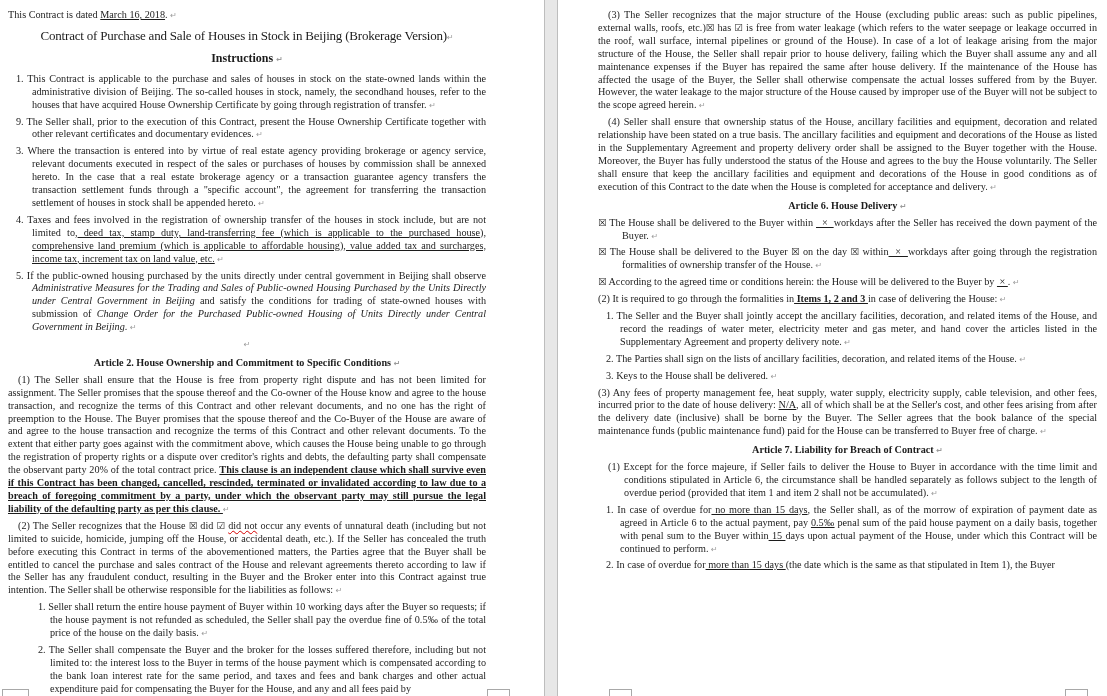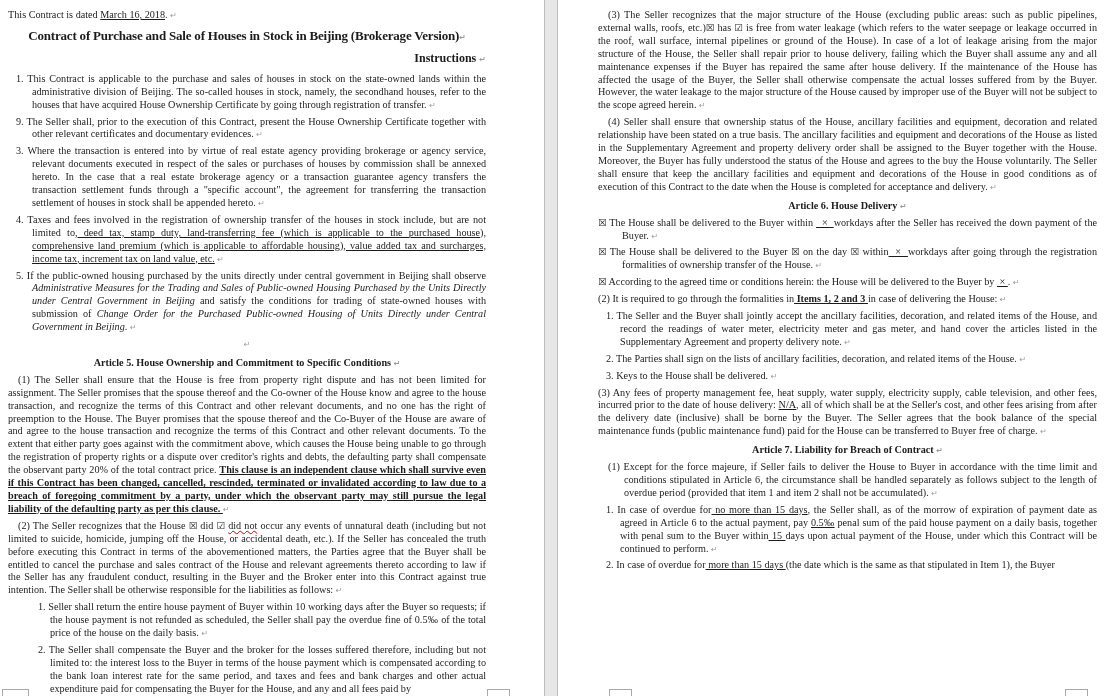--- a/index.html
+++ b/index.html
@@ -18,22 +18,22 @@
     box-sizing:border-box;
   }
   .corner-box{position:absolute;top:689px;height:12px;background:#fff;border:1px solid #a8a8a8;box-sizing:border-box;}
   #cbx1{left:2px;width:27px;}
   #cbx2{left:487px;width:23px;}
   #cbx3{left:609px;width:23px;}
   #cbx4{left:1065px;width:23px;}
 
   .bk{margin:0 0 3px 0;text-align:justify;}
   .bk-flush{text-align:left;}
-  .bk-title{text-align:center;font-weight:bold;font-size:13px;line-height:16px;margin:5px 0 6px 0;white-space:nowrap;letter-spacing:-0.2px;}
-  .bk-h2{text-align:right;font-weight:bold;font-size:12px;margin:0 0 6px 0;}
+  .bk-title{text-align:center;font-weight:normal;font-size:13px;line-height:16px;margin:5px 0 6px 0;white-space:nowrap;letter-spacing:-0.2px;}
+  .bk-h2{text-align:center;font-weight:bold;font-size:12px;margin:0 0 6px 0;}
   .bk-h3{font-weight:bold;text-align:center;margin:5px 0 3px 0;}
   .bk-blank{text-align:center;margin:3px 0 3px 0;}
   .bk-li1{padding-left:24px;text-indent:-16px;}
   .bk-li2{padding-left:42px;text-indent:-12px;}
   .bk-p{text-indent:10px;}
   .bk-p0{text-indent:0;}
   .bk-cont{padding-left:52px;}
   .bk-cb{padding-left:24px;text-indent:-24px;}
   .bk-li1r{padding-left:22px;text-indent:-14px;}
   .bk-hang{padding-left:26px;text-indent:-16px;}
@@ -53,21 +53,21 @@
   <div class="page" id="page1">
     <div class="bk bk-flush"><span>This Contract is dated </span><span class="r-u">March 16, 2018</span><span>. </span><span class="r-pm">↵</span></div>
     <div class="bk bk-title"><span>Contract of Purchase and Sale of Houses in Stock in Beijing (Brokerage Version)</span><span class="r-pm">↵</span></div>
     <div class="bk bk-h2"><span>Instructions </span><span class="r-pm">↵</span></div>
     <div class="bk bk-li1"><span>1. This Contract is applicable to the purchase and sales of houses in stock on the state-owned lands within the administrative division of Beijing. The so-called houses in stock, namely, the secondhand houses, refer to the houses that have acquired House Ownership Certificate by going through registration of transfer. </span><span class="r-pm">↵</span></div>
     <div class="bk bk-li1"><span>9. The Seller shall, prior to the execution of this Contract, present the House Ownership Certificate together with other relevant certificates and documentary evidences. </span><span class="r-pm">↵</span></div>
     <div class="bk bk-li1"><span>3. Where the transaction is entered into by virtue of real estate agency providing brokerage or agency service, relevant documents executed in respect of the sales or purchases of houses by commission shall be annexed hereto. In the case that a real estate brokerage agency or a transaction guarantee agency transfers the transaction settlement funds through a "specific account", the agreement for transferring the transaction settlement of houses in stock shall be appended hereto. </span><span class="r-pm">↵</span></div>
     <div class="bk bk-li1"><span>4. Taxes and fees involved in the registration of ownership transfer of the houses in stock include, but are not limited to,</span><span class="r-u"> deed tax, stamp duty, land-transferring fee (which is applicable to the purchased house), comprehensive land premium (which is applicable to affordable housing), value added tax and surcharges, income tax, increment tax on land value, etc.</span><span> </span><span class="r-pm">↵</span></div>
     <div class="bk bk-li1"><span>5. If the public-owned housing purchased by the units directly under central government in Beijing shall observe </span><span class="r-i">Administrative Measures for the Trading and Sales of Public-owned Housing Purchased by the Units Directly under Central Government in Beijing</span><span> and satisfy the conditions for trading of state-owned houses with submission of </span><span class="r-i">Change Order for the Purchased Public-owned Housing of Units Directly under Central Government in Beijing</span><span>. </span><span class="r-pm">↵</span></div>
     <div class="bk bk-blank"><span class="r-pm">↵</span></div>
-    <div class="bk bk-h3"><span>Article 5. House Ownership and Commitment to Specific Conditions </span><span class="r-pm">↵</span></div>
+    <div class="bk bk-h3"><span>Article 2. House Ownership and Commitment to Specific Conditions </span><span class="r-pm">↵</span></div>
     <div class="bk bk-p"><span>(1) The Seller shall ensure that the House is free from property right dispute and has not been limited for assignment. The Seller promises that the spouse thereof and the Co-owner of the House know and agree to the house transaction, and recognize the terms of this Contract and other relevant documents, and no one has the right of preemption to the House. The Buyer promises that the spouse thereof and the Co-Buyer of the House are aware of and agree to the house transaction and recognize the terms of this Contract and other relevant documents. To the extent that either party goes against with the commitment above, which causes the House being unable to go through the registration of property rights or a dispute over creditor's rights and debts, the defaulting party shall compensate the observant party 20% of the total contract price. </span><span class="r-bu">This clause is an independent clause which shall survive even if this Contract has been changed, cancelled, rescinded, terminated or invalidated according to law due to a breach of foregoing commitment by a party, under which the observant party may still pursue the legal liability of the defaulting party as per this clause. </span><span class="r-pm">↵</span></div>
     <div class="bk bk-p"><span>(2) The Seller recognizes that the House </span><span class="r-cb">☒</span><span> did </span><span class="r-cb">☑</span><span> </span><span class="r-sq">did not</span><span> occur any events of unnatural death (including but not limited to suicide, homicide, jumping off the House, or accidental death, etc.). If the Seller has concealed the truth before executing this Contract in terms of the abovementioned matters, the Parties agree that the Buyer shall be entitled to cancel the purchase and sales contract of the House and relevant agreements thereto according to law if the Seller has any fraudulent conduct, resulting in the Buyer and the Broker enter into this Contract against true intention. The Seller shall be otherwise responsible for the liabilities as follows: </span><span class="r-pm">↵</span></div>
     <div class="bk bk-li2"><span>1. Seller shall return the entire house payment of Buyer within 10 working days after the Buyer so requests; if the house payment is not refunded as scheduled, the Seller shall pay the overdue fine of 0.5‰ of the total price of the house on the daily basis. </span><span class="r-pm">↵</span></div>
     <div class="bk bk-li2"><span>2. The Seller shall compensate the Buyer and the broker for the losses suffered therefore, including but not limited to: the interest loss to the Buyer in terms of the house payment which is compensated according to the bank loan interest rate for the same period, and taxes and fees and bank charges and other actual expenditure paid for compensating the Buyer for the House, and any and all fees paid by</span></div>
   </div>
 
   <div id="page-gap"></div>
 
   <div class="page" id="page2">
     <div class="bk bk-p"><span>(3) The Seller recognizes that the major structure of the House (excluding public areas: such as public pipelines, external walls, roofs, etc.)</span><span class="r-cb">☒</span><span> has </span><span class="r-cb">☑</span><span> is free from water leakage (which refers to the water seepage or leakage occurred in the roof, wall surface, internal pipelines or ground of the House). In case of a lot of leakage arising from the major structure of the House, the Seller shall repair prior to house delivery, failing which the Buyer shall assume any and all maintenance expenses if the Buyer has repaired the same after house delivery. If the maintenance of the House has affected the usage of the Buyer, the Seller shall otherwise compensate the actual losses suffered from by the Buyer. However, the water leakage to the major structure of the House caused by improper use of the Buyer will not be subject to the scope agreed herein. </span><span class="r-pm">↵</span></div>

